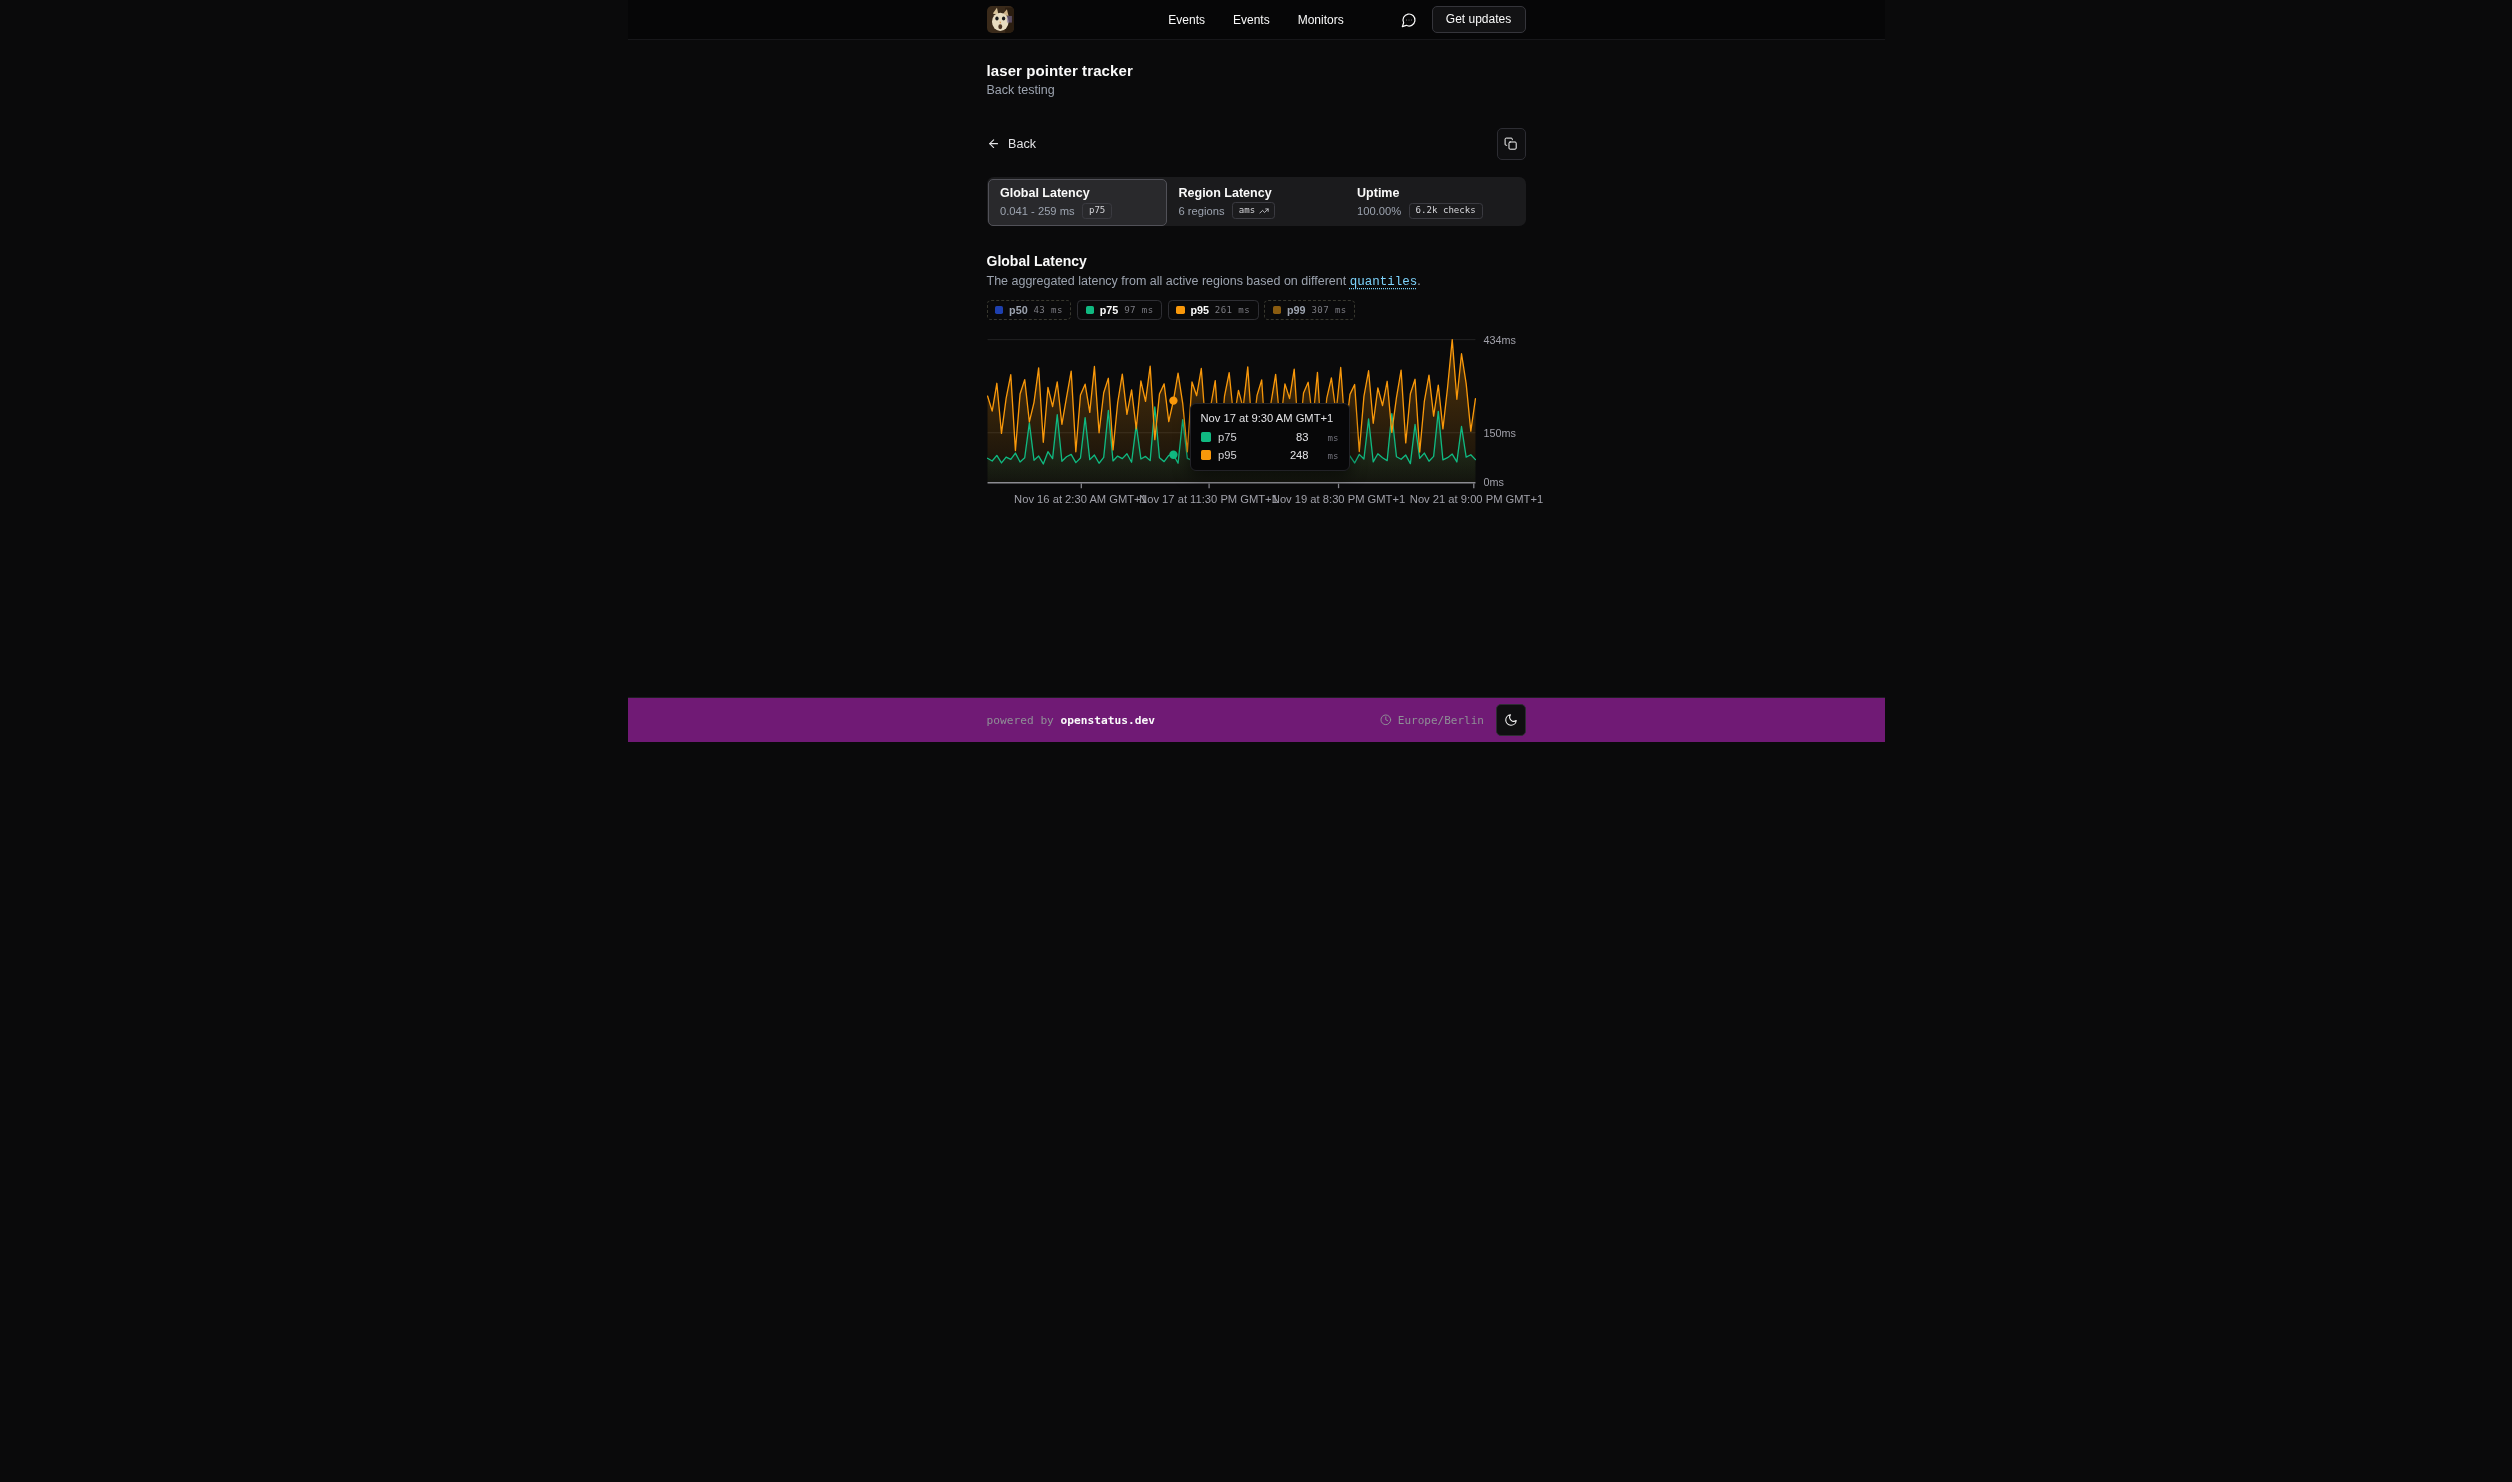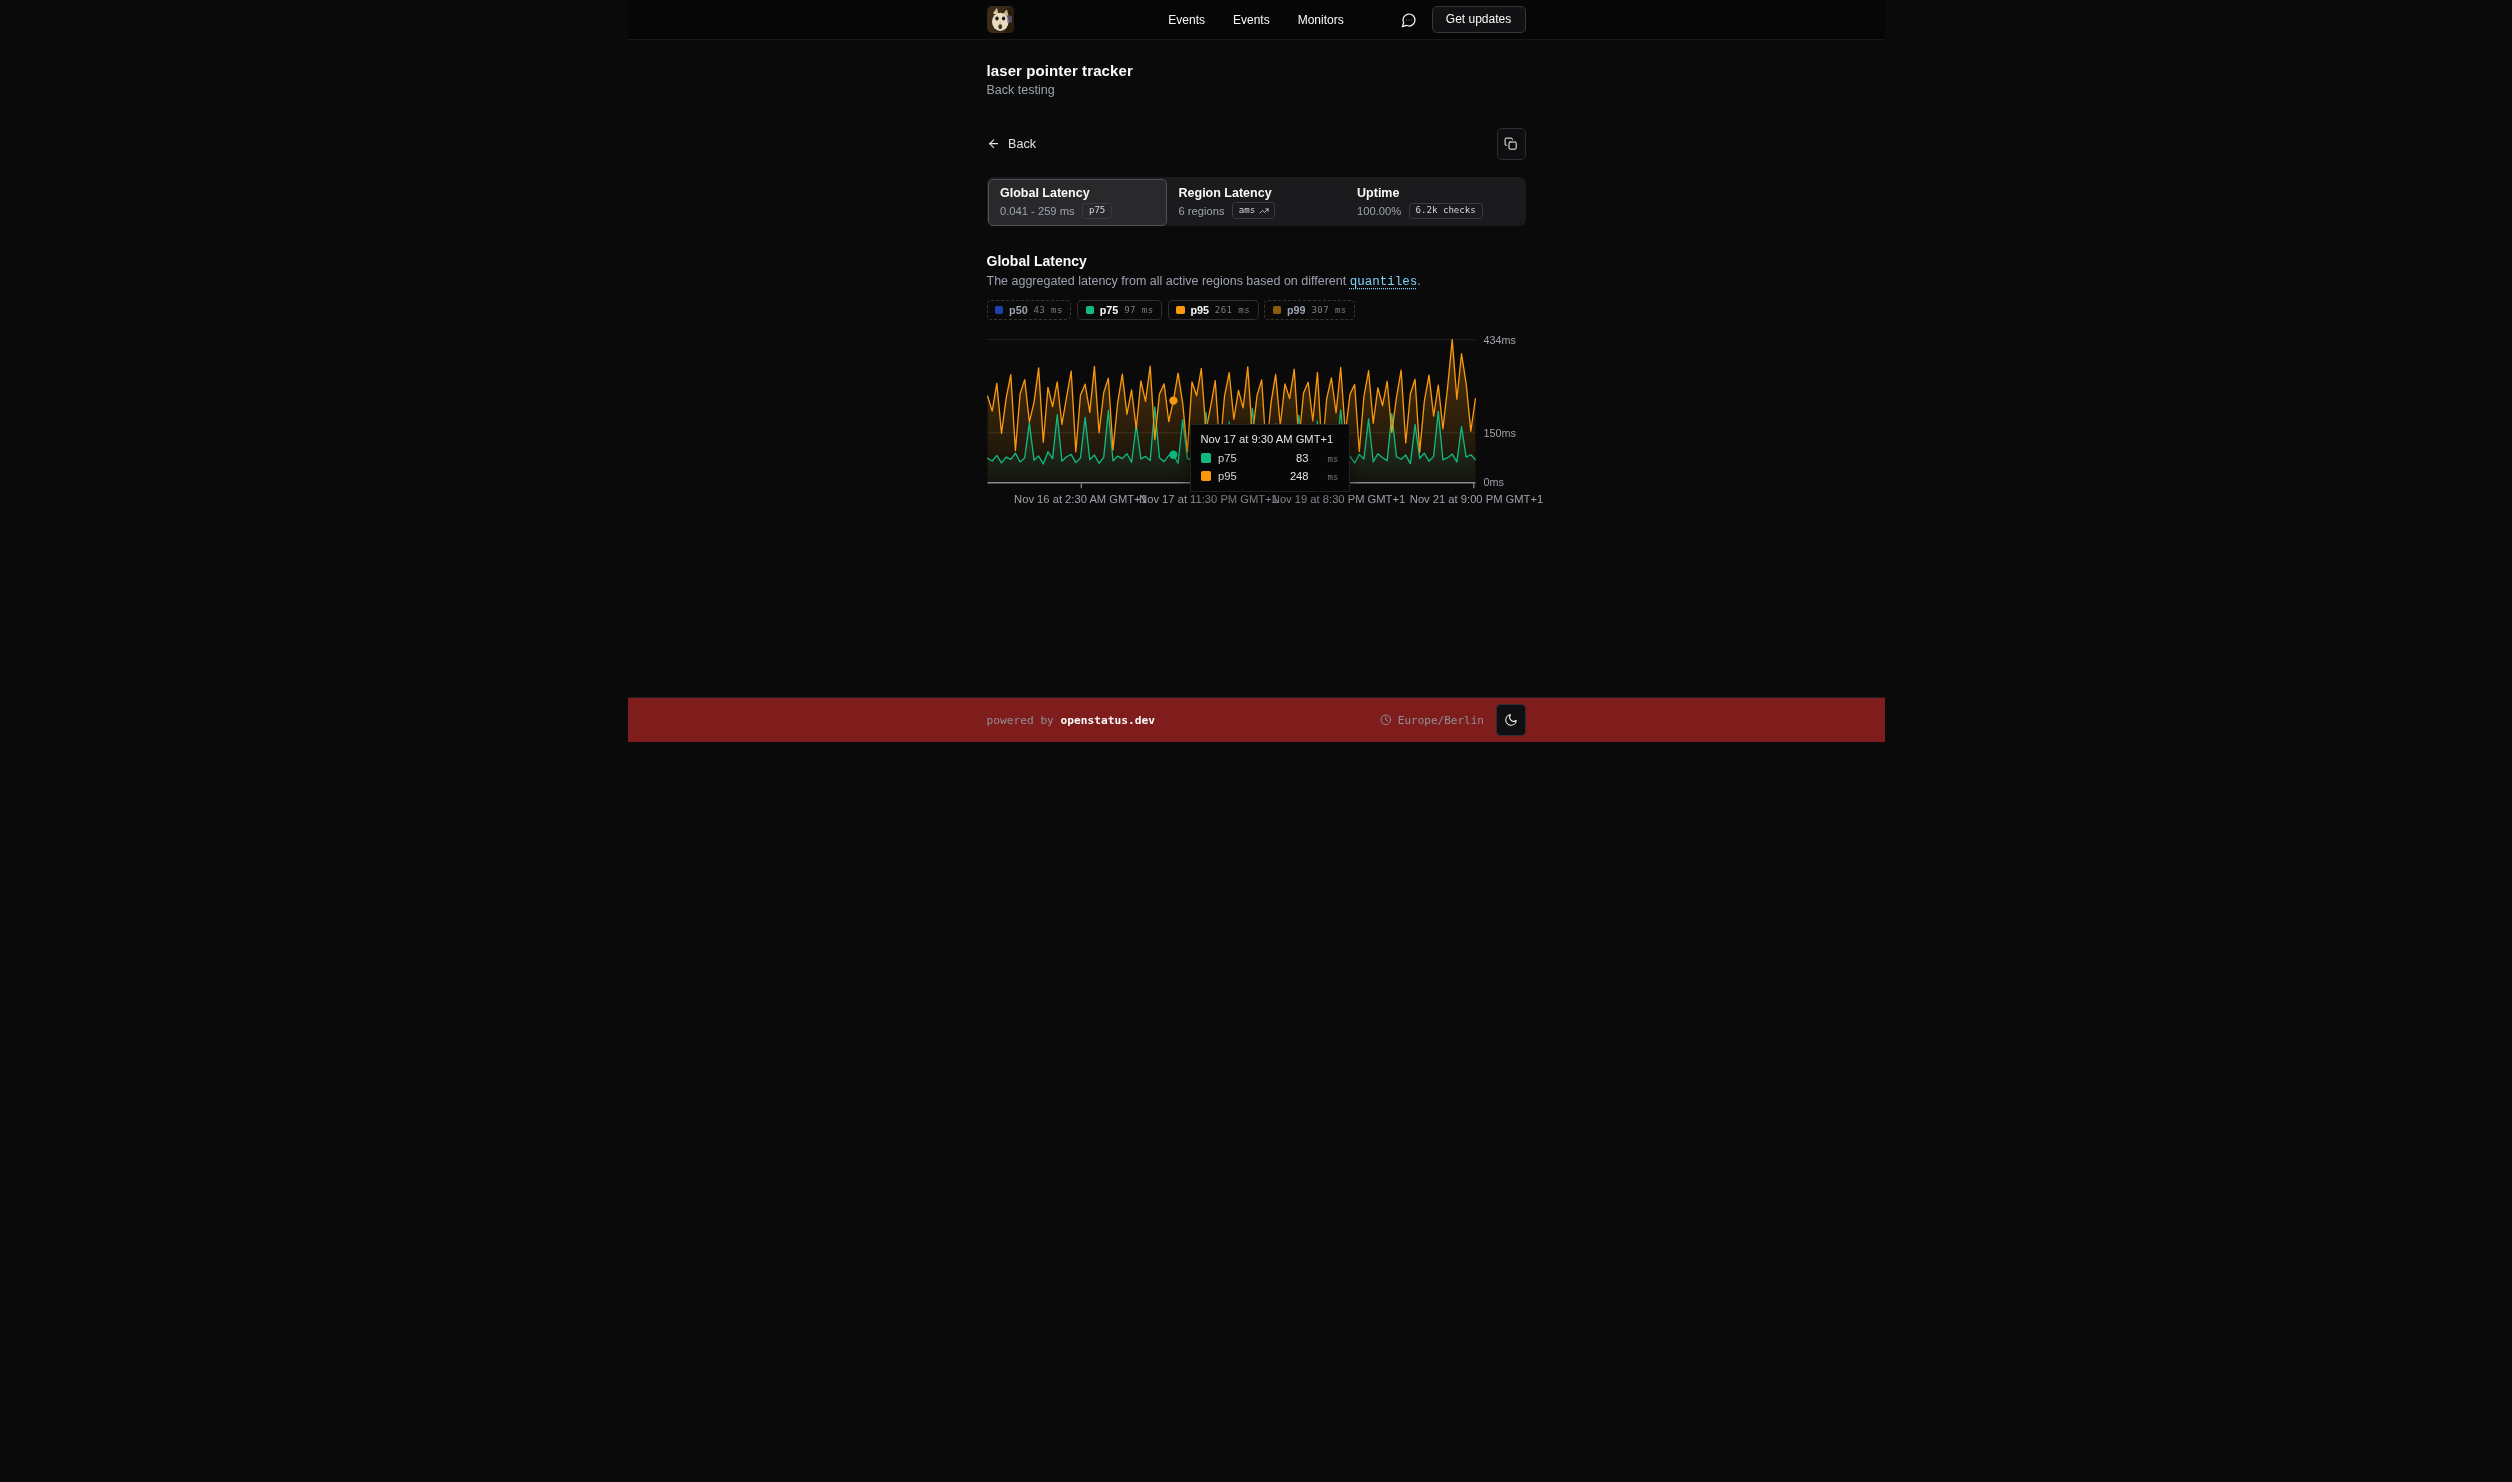--- a/index.html
+++ b/index.html
@@ -47,30 +47,30 @@
   .pill-value { font-family:"DejaVu Sans Mono",monospace; font-size:9.1px; color:#7b7b82; letter-spacing:0.4px; }
 
   
   .chart-wrap { position:relative; margin-top:13.3px; width:539px; height:176px; }
   .plot { position:absolute; left:0; top:0; width:489px; height:156px; }
   .plot svg { position:absolute; left:0; top:0; }
   .ylabel { position:absolute; left:497px; font-size:10.8px; color:#a1a1aa; white-space:nowrap; }
   .xlabels { position:absolute; top:160px; left:0; width:539px; height:15px; }
   .xlabel { position:absolute; transform:translateX(-50%); font-size:11.2px; color:#a1a1aa; white-space:nowrap; }
 
-  .tooltip { position:absolute; left:203px; top:91px; width:160px; background:#070708; border:0.8px solid #222227; border-radius:0; padding:7.5px 10px 9.1px; box-shadow:0 5px 15px rgba(0,0,0,.55); z-index:5; }
+  .tooltip { position:absolute; left:203px; top:70px; width:160px; background:#070708; border:0.8px solid #222227; border-radius:6px; padding:7.5px 10px 9.1px; box-shadow:0 5px 15px rgba(0,0,0,.55); z-index:5; }
   .tt-title { font-size:11.2px; color:#e4e4e7; }
   .tt-row { display:flex; align-items:center; gap:7.5px; margin-top:6.7px; }
   .tt-sq { width:10px; height:10px; border-radius:1.7px; flex:0 0 10px; }
   .tt-label { font-size:11.2px; color:#d4d4d8; }
   .tt-val { margin-left:auto; font-size:11.2px; color:#e4e4e7; }
   .tt-unit { font-family:"DejaVu Sans Mono",monospace; font-size:9.1px; color:#71717a; margin-left:19px; }
 
   
-  footer { flex:0 0 45px; border-top:0.8px solid #1d1d21; background:#7f1d1d;text-align:right; }
+  footer { flex:0 0 45px; border-top:0.8px solid #1d1d21; background:#701a75;text-align:right; }
   .footer-inner { width:539px; margin:0 auto; height:100%; display:flex; align-items:center; justify-content:space-between; }
   .powered { font-family:"DejaVu Sans Mono",monospace; font-size:11.2px; color:#8f8f96; }
   .powered b { color:#fafafa; font-weight:700; cursor:pointer; }
   .footer-right { display:flex; align-items:center; gap:11.6px; }
   .tz-group { display:flex; align-items:center; gap:5.8px; font-family:"DejaVu Sans Mono",monospace; font-size:11px; color:#8f8f96; }
 </style>
 </head>
 <body>
 
 <div class="page">

